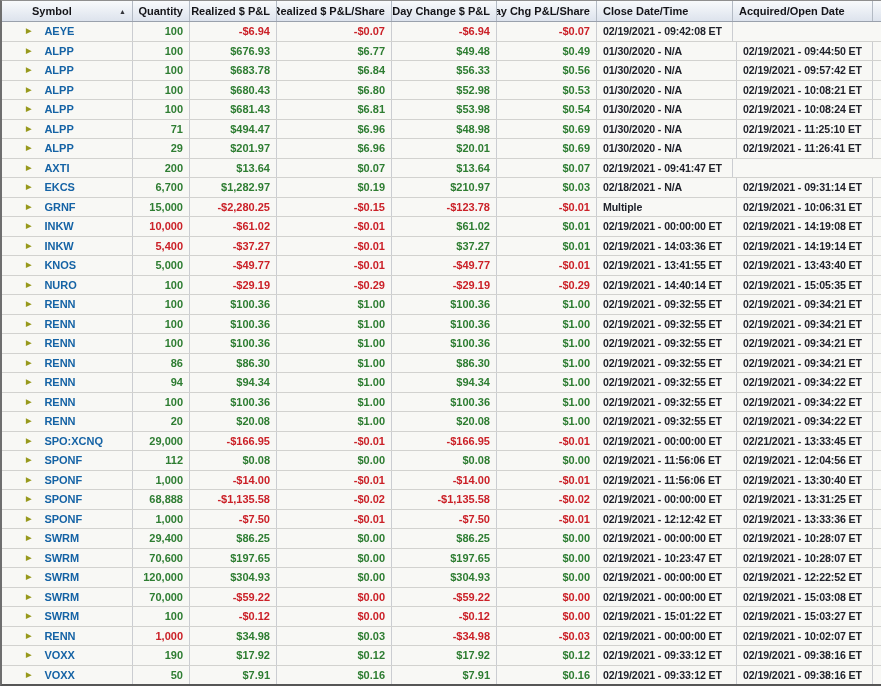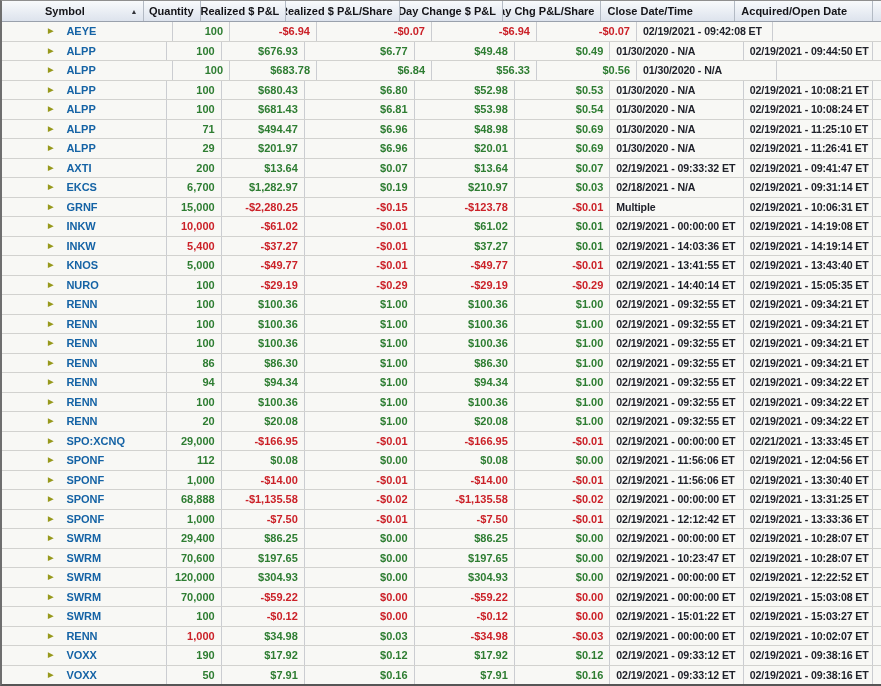--- a/index.html
+++ b/index.html
@@ -14,21 +14,21 @@
     display:flex;flex:0 0 20px;height:20px;
     background:linear-gradient(#f8fafc,#dde3ed);
     border-bottom:1px solid #9aa1ac;
   }
   .hcell{
     box-sizing:border-box;display:flex;align-items:center;
     border-right:1px solid #b3bac4;
     font-size:11px;font-weight:bold;color:#141418;
     padding:0 6px;white-space:nowrap;overflow:hidden;
   }
-  .hcell.c0{padding-left:30px;margin-left:13px;}
+  .hcell.c0{padding-left:30px;}
   .hcell:last-child{border-right:none;}
   .hlabel{white-space:nowrap;}
   .sort{margin-left:auto;font-size:7px;color:#33343a;padding-left:4px;}
   .body{flex:1;display:flex;flex-direction:column;min-height:0;}
   .row{
     flex:1;display:flex;min-height:0;
     background:#f8f8f5;border-bottom:1px solid #d2d2cf;
     box-sizing:border-box;
   }
   .row:last-child{border-bottom:none;}
@@ -43,21 +43,21 @@
   .al-left{justify-content:flex-start;text-align:left;}
   .c0{width:131px;}
   .c1{width:57px;justify-content:flex-end;}
   .c2{width:87px;}
   .c3{width:115px;}
   .c4{width:105px;}
   .c5{width:100px;}
   .c6{width:140px;}
   .c7{width:136px;}
   .c8{width:8px;}
-  .sym{padding-left:6px;margin-left:40px;}
+  .sym{padding-left:24px;}
   .expand{font-size:7px;color:var(--expand,#97991c);margin-right:13px;flex:0 0 auto;}
   .symtext{color:var(--symbol,#1563a5);}
   .pos{color:var(--pos,#2e7d32);}
   .neg{color:var(--neg,#cb2128);}
   .date{color:var(--date,#20222b);font-size:10.6px;letter-spacing:-0.1px;}
 </style>
 </head>
 <body>
 
 <div class="app">
@@ -123,20 +123,21 @@
         <div class="cell c0 al-left sym">
           <span class="expand">▶</span>
           <span class="symtext">ALPP</span>
         </div>
         <div class="cell c1 al-right pos">100</div>
         <div class="cell c2 al-right pos">$683.78</div>
         <div class="cell c3 al-right pos">$6.84</div>
         <div class="cell c4 al-right pos">$56.33</div>
         <div class="cell c5 al-right pos">$0.56</div>
         <div class="cell c6 al-left date">01/30/2020 - N/A</div>
+        <div class="cell c7 al-left date">02/19/2021 - 09:57:42 ET</div>
         <div class="cell c8"></div>
       </div>
       <div class="row">
         <div class="cell c0 al-left sym">
           <span class="expand">▶</span>
           <span class="symtext">ALPP</span>
         </div>
         <div class="cell c1 al-right pos">100</div>
         <div class="cell c2 al-right pos">$680.43</div>
         <div class="cell c3 al-right pos">$6.80</div>
@@ -191,21 +192,20 @@
       <div class="row">
         <div class="cell c0 al-left sym">
           <span class="expand">▶</span>
           <span class="symtext">AXTI</span>
         </div>
         <div class="cell c1 al-right pos">200</div>
         <div class="cell c2 al-right pos">$13.64</div>
         <div class="cell c3 al-right pos">$0.07</div>
         <div class="cell c4 al-right pos">$13.64</div>
         <div class="cell c5 al-right pos">$0.07</div>
-        <div class="cell c6 al-left date">02/19/2021 - 09:33:32 ET</div>
         <div class="cell c7 al-left date">02/19/2021 - 09:41:47 ET</div>
         <div class="cell c8"></div>
       </div>
       <div class="row">
         <div class="cell c0 al-left sym">
           <span class="expand">▶</span>
           <span class="symtext">EKCS</span>
         </div>
         <div class="cell c1 al-right pos">6,700</div>
         <div class="cell c2 al-right pos">$1,282.97</div>

